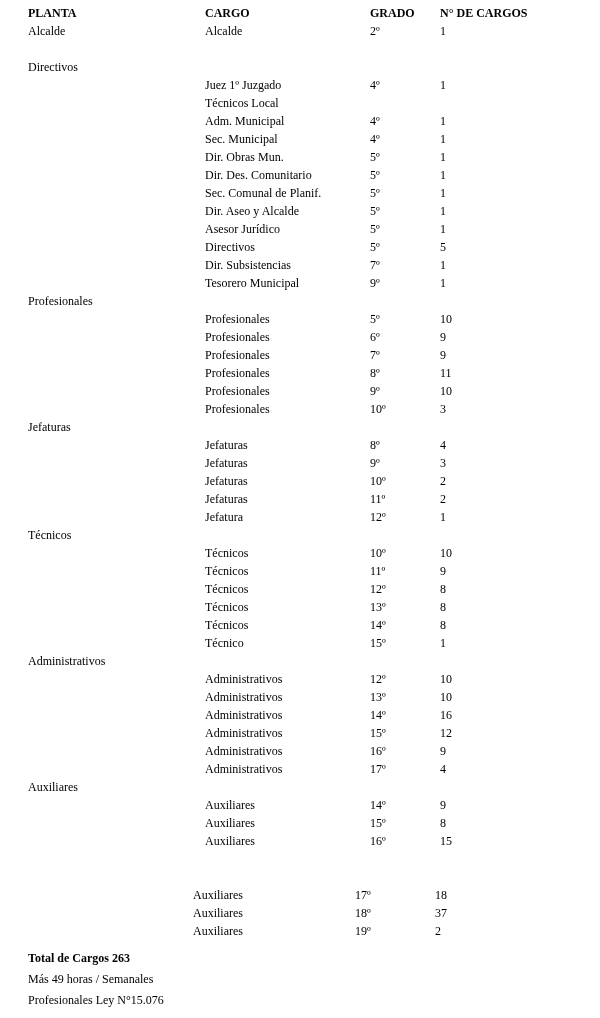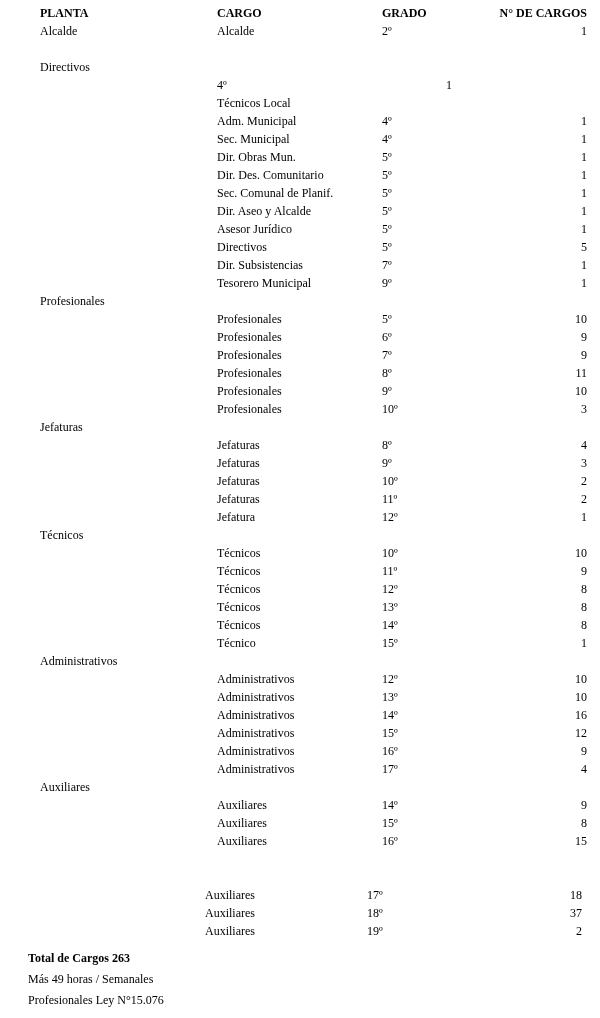--- a/index.html
+++ b/index.html
@@ -16,34 +16,34 @@
     color: #000000;
   }
   .page {
     box-sizing: border-box;
     padding-top: 4px;
     width: 600px;
   }
   .row {
     display: grid;
     grid-template-columns: 177px 165px 70px 135px;
-    padding-left: 40px;
+    padding-left: 28px;
     height: 18px;
     line-height: 18px;
     align-items: baseline;
   }
   .row.spacer { height: 18px; }
   .col {
     white-space: nowrap;
     overflow: visible;
   }
   .col.planta { text-align: left; }
   .col.cargo  { text-align: left; }
   .col.grado  { text-align: left; }
-  .col.ncargos{ text-align: right; }
+  .col.ncargos{ text-align: left; }
   .row.header .col { font-weight: bold; }
   .row.shifted .cargo   { position: relative; left: -12px; }
   .row.shifted .grado   { position: relative; left: -15px; }
   .row.shifted .ncargos { position: relative; left: -5px; }
   .footer {
     padding-left: 28px;
     margin-top: 8px;
     line-height: 21px;
   }
   .footer .total { font-weight: bold; font-family: Liberation Serif, serif; }
@@ -69,20 +69,21 @@
         </div>
         <div class="row spacer"></div>
         <div class="row">
           <div class="col planta">Directivos</div>
           <div class="col cargo"></div>
           <div class="col grado"></div>
           <div class="col ncargos"></div>
         </div>
         <div class="row">
           <div class="col planta"></div>
+          <div class="col cargo">Juez 1º Juzgado</div>
           <div class="col grado">4º</div>
           <div class="col ncargos">1</div>
         </div>
         <div class="row">
           <div class="col planta"></div>
           <div class="col cargo">Técnicos Local</div>
           <div class="col grado"></div>
           <div class="col ncargos"></div>
         </div>
         <div class="row">

